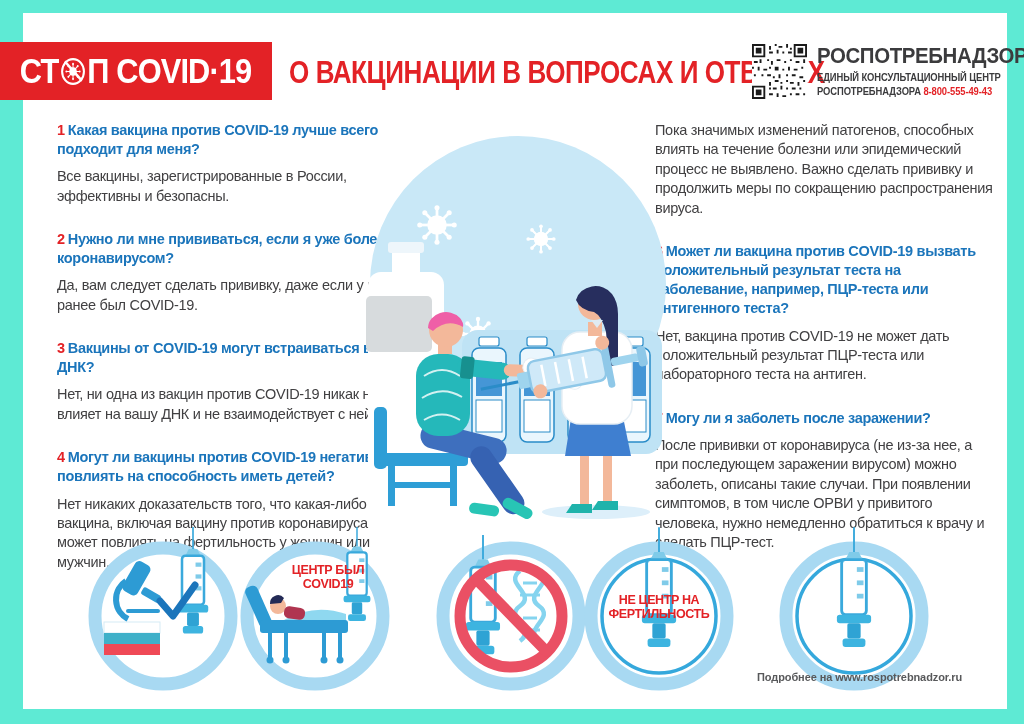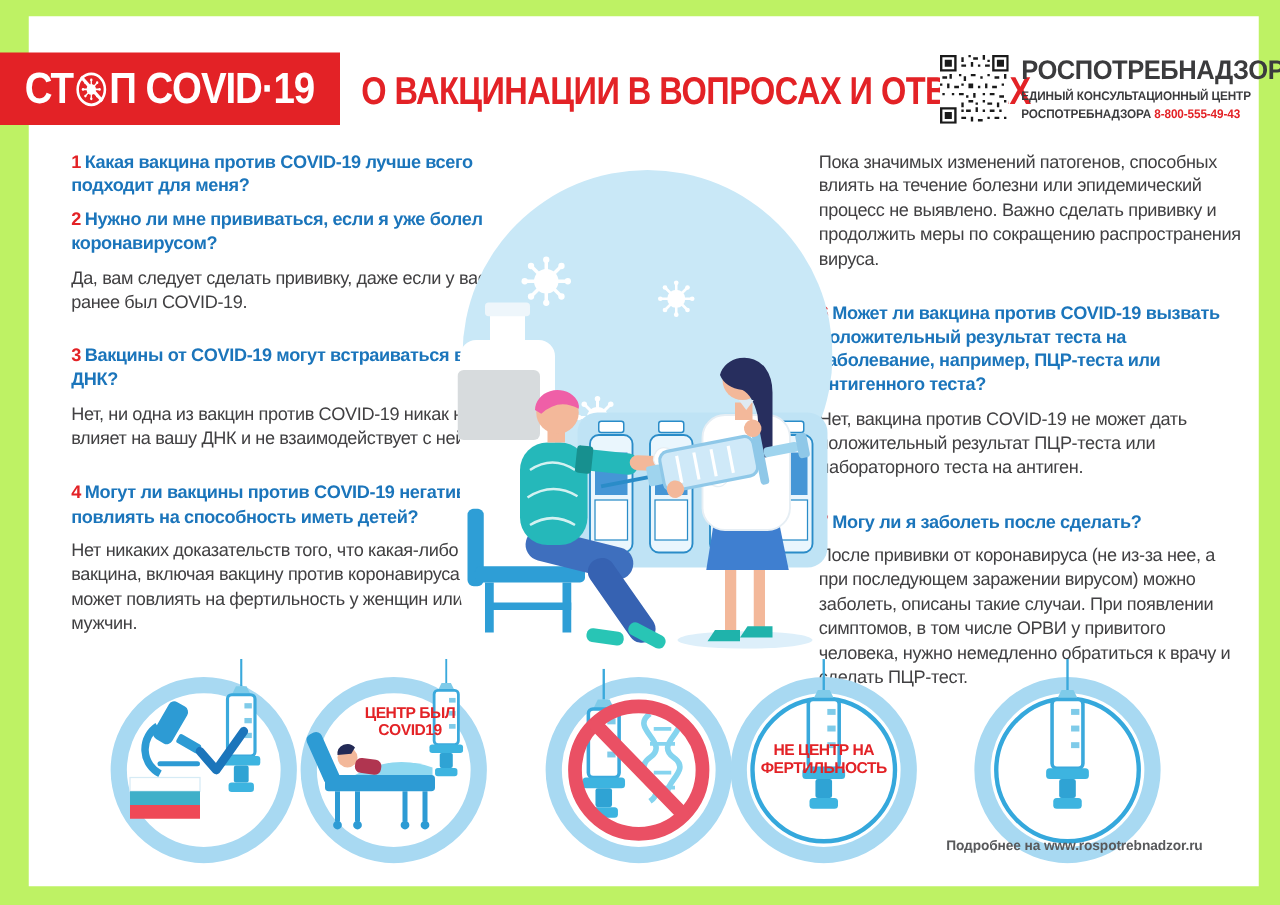--- a/index.html
+++ b/index.html
@@ -1,16 +1,16 @@
 <!DOCTYPE html>
 <html><head>
 <meta charset="utf-8">
 <style>
   html,body{margin:0;padding:0;background:#e9eef2;}
-  .poster{position:relative;width:1024px;height:724px;background:#bef264;overflow:hidden;
+  .poster{position:relative;width:1024px;height:724px;background:#5eead4;overflow:hidden;
           font-family:"Liberation Sans", sans-serif;}
   .sheet{position:absolute;top:13px;left:23px;right:17px;bottom:15px;background:#ffffff;}
 
   
   .banner{position:absolute;left:0;top:42px;width:272px;height:58px;background:#e32226;
           display:flex;align-items:center;justify-content:center;}
   .logo{display:flex;align-items:center;color:#fff;font-weight:bold;font-size:35px;
         letter-spacing:-1px;transform:scaleX(.88);transform-origin:center;white-space:nowrap;}
   .logo-virus{width:31px;height:31px;margin:0 1px;}
   .title{position:absolute;left:289px;top:55px;margin:0;color:#e32226;font-size:31px;font-weight:bold;
@@ -125,33 +125,34 @@
       <div class="agency-sub">ЕДИНЫЙ КОНСУЛЬТАЦИОННЫЙ ЦЕНТР</div>
       <div class="agency-sub">
         <span>РОСПОТРЕБНАДЗОРА</span>
         <span class="phone">8-800-555-49-43</span>
       </div>
     </div>
   </div>
 
   <div class="col col-left">
     <p class="q"><span class="num">1</span><span>Какая вакцина против COVID-19 лучше всего подходит для меня?</span></p>
+    <p class="a">Все вакцины, зарегистрированные в России, эффективны и безопасны.</p>
     <p class="q"><span class="num">2</span><span>Нужно ли мне прививаться, если я уже болел коронавирусом?</span></p>
     <p class="a">Да, вам следует сделать прививку, даже если у вас ранее был COVID-19.</p>
     <p class="q"><span class="num">3</span><span>Вакцины от COVID-19 могут встраиваться в ДНК?</span></p>
     <p class="a">Нет, ни одна из вакцин против COVID-19 никак не влияет на вашу ДНК и не взаимодействует с ней.</p>
     <p class="q"><span class="num">4</span><span>Могут ли вакцины против COVID-19 негативно повлиять на способность иметь детей?</span></p>
     <p class="a">Нет никаких доказательств того, что какая-либо вакцина, включая вакцину против коронавируса может повлиять на фертильность у женщин или мужчин.</p>
   </div>
 
   <div class="col col-right">
     <p class="a">Пока значимых изменений патогенов, способных влиять на течение болезни или эпидемический процесс не выявлено. Важно сделать прививку и продолжить меры по сокращению распространения вируса.</p>
     <p class="q"><span class="num">6</span><span>Может ли вакцина против COVID-19 вызвать положительный результат теста на заболевание, например, ПЦР-теста или антигенного теста?</span></p>
     <p class="a">Нет, вакцина против COVID-19 не может дать положительный результат ПЦР-теста или лабораторного теста на антиген.</p>
-    <p class="q"><span class="num">7</span><span>Могу ли я заболеть после сделать?</span></p>
+    <p class="q"><span class="num">7</span><span>Могу ли я заболеть после заражении?</span></p>
     <p class="a">После прививки от коронавируса (не из-за нее, а при последующем заражении вирусом) можно заболеть, описаны такие случаи. При появлении симптомов, в том числе ОРВИ у привитого человека, нужно немедленно обратиться к врачу и сделать ПЦР-тест.</p>
   </div>
 
   <svg class="center-illo" viewBox="0 0 300 395">
     <circle cx="152" cy="160" r="148" fill="#c9e8f7"></circle>
     <g style="color:#fff">
       <use href="#virus" x="48" y="78" width="46" height="46"></use>
       <use href="#virus" x="158" y="98" width="34" height="34"></use>
       <use href="#virus" x="92" y="190" width="40" height="40"></use>
     </g>

